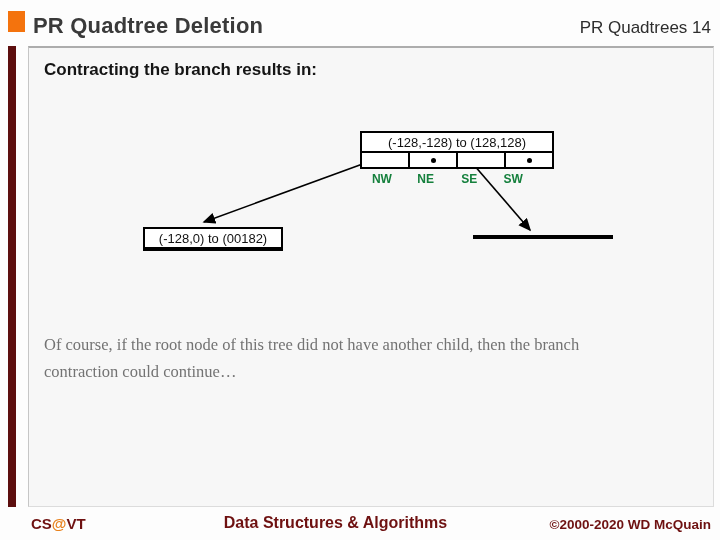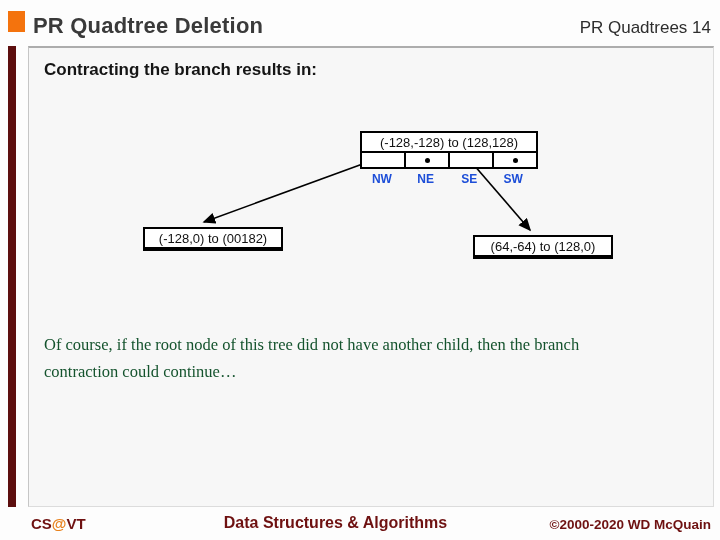--- a/index.html
+++ b/index.html
@@ -44,21 +44,21 @@
     position: absolute; left: 44px; top: 60px;
     font-family: Liberation Sans, sans-serif;
     font-weight: 700; font-size: 17px; color: #151515;
   }
   
   .node-box {
     position: absolute;
     background: #ffffff;
     border: 2px solid #000;
   }
-  .root-node { left: 360px; top: 131px; width: 178px; }
+  .root-node { left: 360px; top: 131px; width: 194px; }
   .root-region {
     height: 20px; line-height: 20px;
     border-bottom: 2px solid #000;
     text-align: center; font-size: 13px; color: #111;
     white-space: nowrap;
   }
   .pointer-row { display: flex; height: 14px; }
   .pointer-cell {
     flex: 1; position: relative;
     border-right: 2px solid #000;
@@ -68,21 +68,21 @@
   .dot {
     width: 5px; height: 5px; border-radius: 50%;
     background: #000; display: inline-block;
   }
   .quad-labels {
     position: absolute; left: 360px; top: 172px;
     width: 175px; display: flex;
   }
   .quad-labels span {
     flex: 1; text-align: center;
-    font-size: 12px; font-weight: 700; color: #1d4ed8;
+    font-size: 12px; font-weight: 700; color: #15803d;
   }
   .child-node { width: 140px; }
   .left-child  { left: 143px; top: 227px; }
   .right-child { left: 473px; top: 235px; }
   .child-region {
     height: 20px; line-height: 20px;
     border-bottom: 2px solid #000;
     text-align: center; font-size: 13px; color: #111;
     white-space: nowrap;
   }
@@ -94,21 +94,21 @@
   .arrow-layer {
     position: absolute; left: 0; top: 0;
     width: 720px; height: 540px;
     pointer-events: none;
   }
   
   .body-text {
     position: absolute; left: 44px; top: 331px;
     width: 604px;
     font-family: "Liberation Serif", serif;
-    font-size: 16.5px; line-height: 27px; color: #14532d;
+    font-size: 16.5px; line-height: 27px; color: #737373;
   }
   
   .footer-left {
     position: absolute; left: 31px; top: 515px;
     font-size: 15px; font-weight: 700; color: #6e1111; text-align: center;
   }
   .footer-left .at { color: #e8821e; }
   .footer-center {
     position: absolute; left: 0; top: 514px; width: 671px;
     text-align: center;
@@ -157,20 +157,19 @@
   <span>NW</span>
   <span>NE</span>
   <span>SE</span>
   <span>SW</span>
 </div>
 
 <div class="node-box child-node left-child">
   <div class="child-region">(-128,0) to (00182)</div>
 </div>
 <div class="node-box child-node right-child">
-  <div class="child-region">(64,-64) to (128,0)</div>
 </div>
 
 <p class="body-text">Of course, if the root node of this tree did not have another child, then the branch contraction could continue…</p>
 
 <div class="footer-left"><span>CS</span><span class="at">@</span><span>VT</span></div>
 <div class="footer-center">Data Structures &amp; Algorithms</div>
 <div class="footer-right">©2000-2020 WD McQuain</div>
 
 </body></html>

